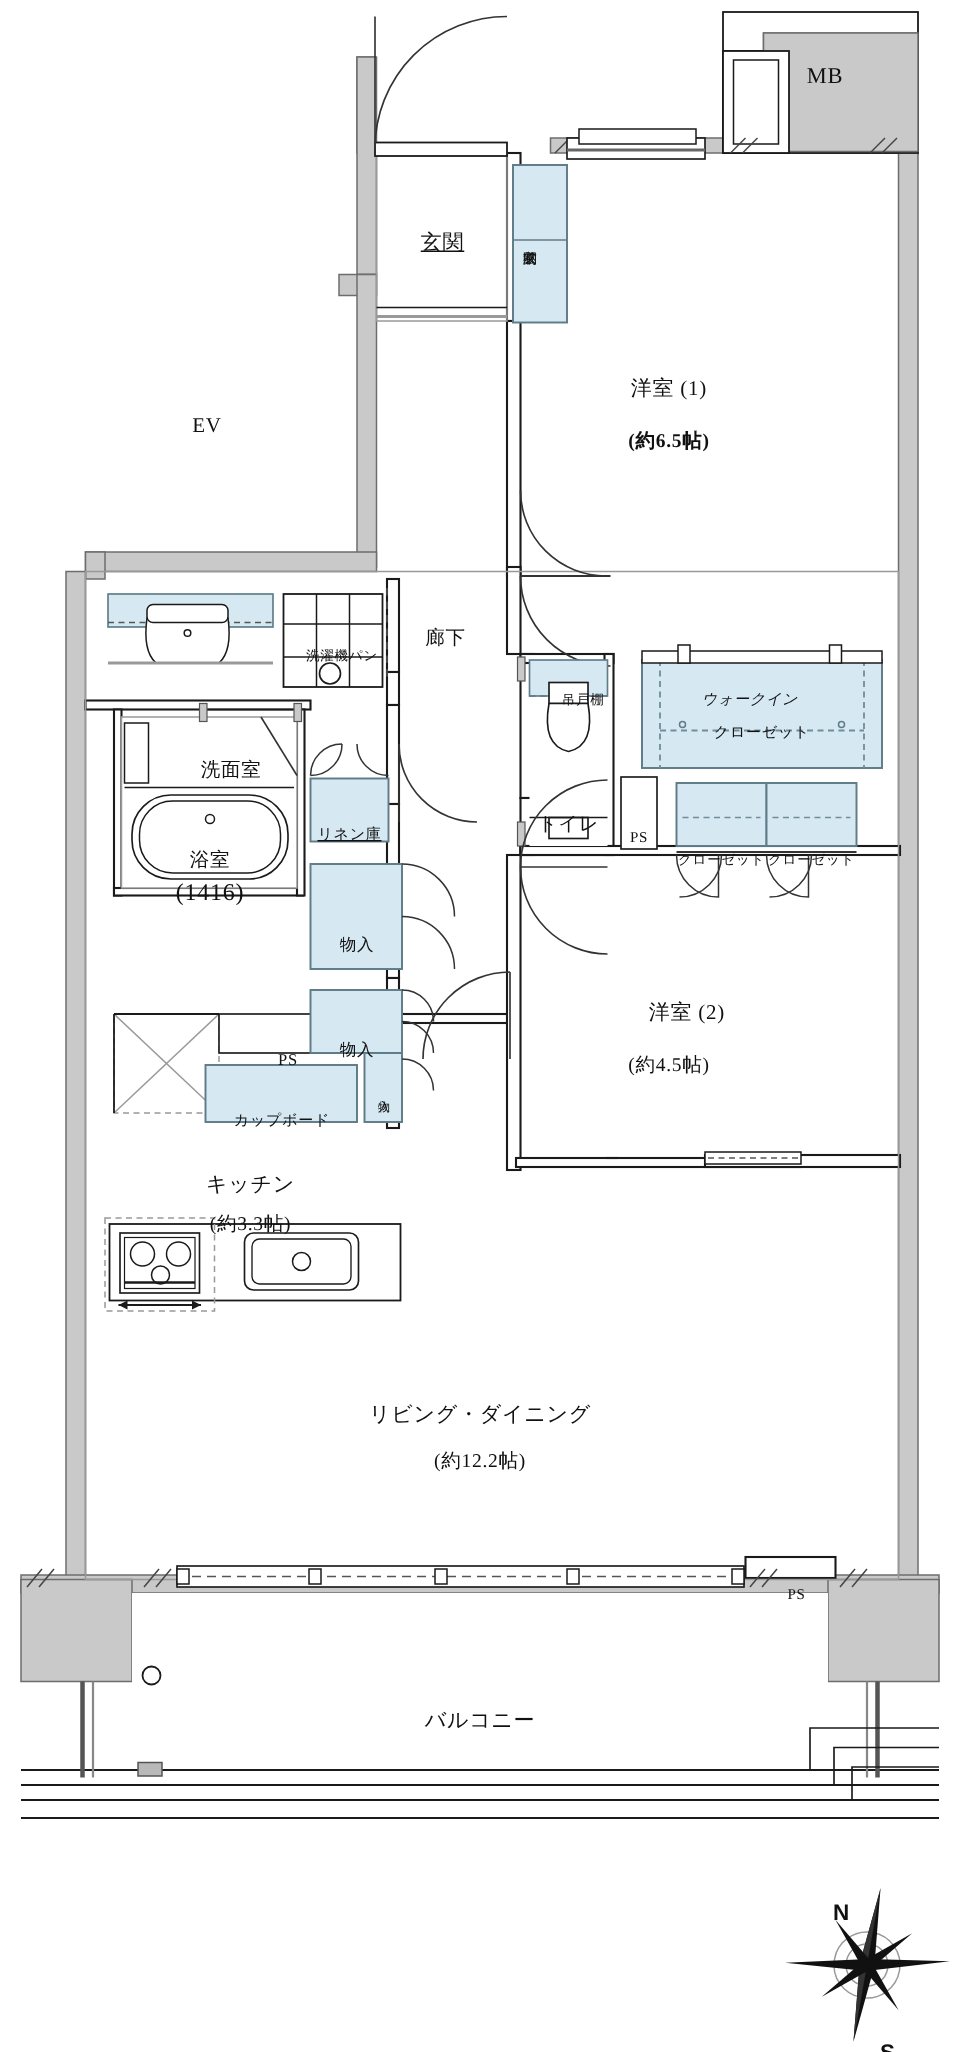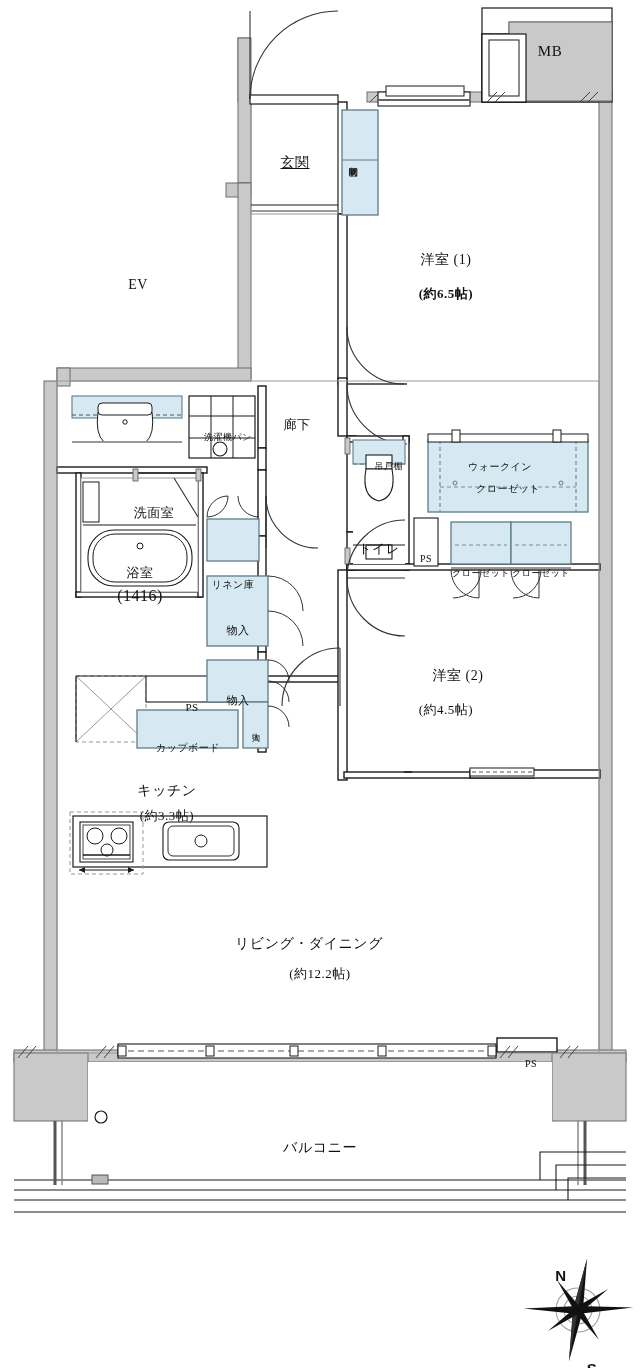--- a/index.html
+++ b/index.html
@@ -386,35 +386,35 @@
 <div class="lbl t13" style="left:116px;top:485px;width:76px;text-align:center;">洗面室</div>
 <div class="lbl t9" style="left:192px;top:412px;width:60px;line-height:1.15;">洗濯機パン</div>
 
 <div class="lbl t13" style="left:110px;top:545px;width:60px;">浴室</div>
 <div class="lbl t12" style="left:110px;top:566px;width:60px;">(1416)</div>
 
 <div class="lbl t13" style="left:352px;top:521px;width:54px;">トイレ</div>
 <div class="lbl t9" style="left:355px;top:441px;width:48px;">吊戸棚</div>
 <div class="lbl t10" style="left:414px;top:533px;width:24px;">PS</div>
 
-<div class="lbl t10" style="left:429px;top:441px;width:142px;">ウォークイン</div>
+<div class="lbl t10" style="left:429px;top:441px;width:142px;font-style:italic;">ウォークイン</div>
 <div class="lbl t10" style="left:429px;top:463px;width:158px;">クローゼット</div>
 <div class="lbl t9" style="left:452px;top:548px;width:58px;">クローゼット</div>
 <div class="lbl t9" style="left:512px;top:548px;width:58px;">クローゼット</div>
 
-<div class="lbl t10" style="left:207px;top:559px;width:52px;">リネン庫</div>
+<div class="lbl t10" style="left:207px;top:531px;width:52px;text-decoration:underline;">リネン庫</div>
 <div class="lbl t11" style="left:208px;top:604px;width:60px;">物入</div>
 <div class="lbl t11" style="left:208px;top:674px;width:60px;">物入</div>
 <div class="lbl v t8" style="left:250px;top:707px;font-size:8px;">物入</div>
 <div class="lbl t10" style="left:140px;top:722px;width:96px;">カップボード</div>
 <div class="lbl t11" style="left:160px;top:681px;width:64px;">PS</div>
 
 <div class="lbl t14" style="left:120px;top:762px;width:94px;">キッチン</div>
 <div class="lbl t13" style="left:120px;top:788px;width:94px;">(約3.3帖)</div>
 
-<div class="lbl t14" style="left:204px;top:915px;width:210px;">リビング・ダイニング</div>
+<div class="lbl t14" style="left:215px;top:915px;width:210px;">リビング・ダイニング</div>
 <div class="lbl t13" style="left:215px;top:946px;width:210px;">(約12.2帖)</div>
 
 <div class="lbl t14" style="left:250px;top:1119px;width:140px;">バルコニー</div>
 <div class="lbl t10" style="left:518px;top:1038px;width:26px;">PS</div>
 
 <div class="lbl" style="left:551px;top:1247px;width:20px;font-size:15px;font-weight:bold;font-family:'Liberation Sans',sans-serif;">N</div>
 <div class="lbl" style="left:582px;top:1340px;width:20px;font-size:15px;font-weight:bold;font-family:'Liberation Sans',sans-serif;">S</div>
 
 </body></html>

